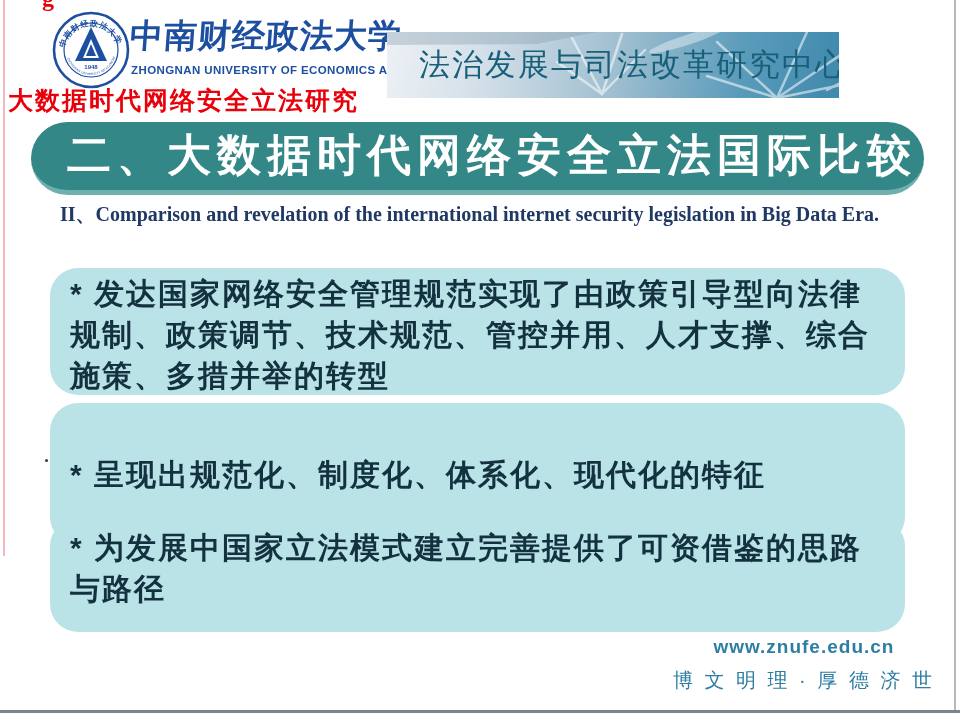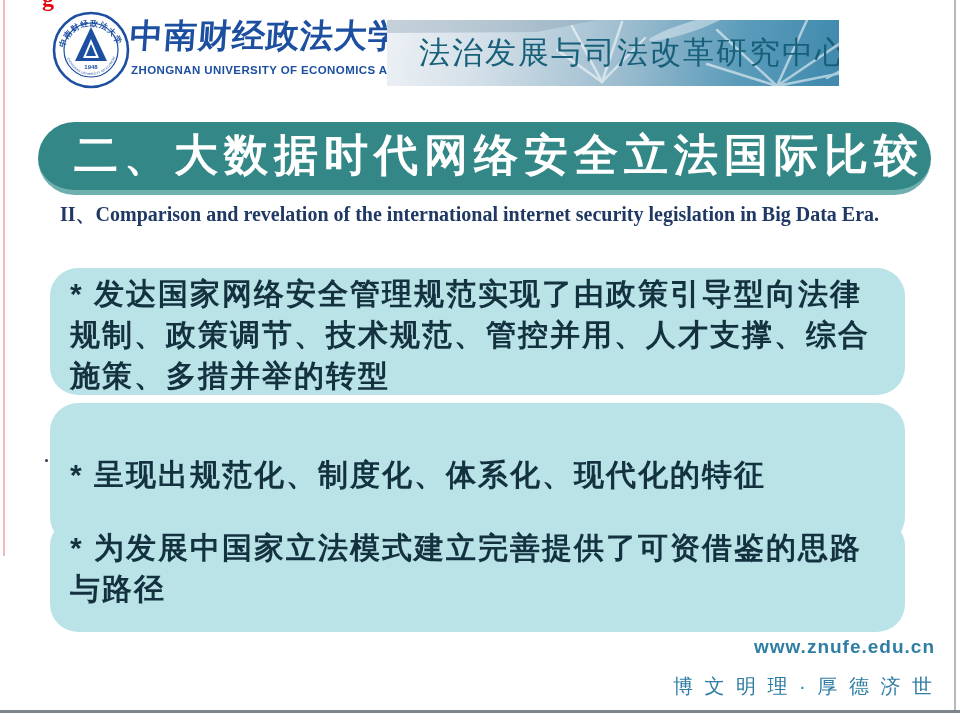--- a/index.html
+++ b/index.html
@@ -15,51 +15,51 @@
     font-size:24px;font-family:"Liberation Serif",serif;}
   .stray-dot{position:absolute;left:45px;top:459px;width:3px;height:3px;border-radius:50%;background:#2b3a4a;}
 
   
   .logo{position:absolute;left:52px;top:11px;}
   .uni-zh{position:absolute;left:130px;top:14px;width:270px;color:#1d4fa0;
     font-family:"DejaVu Serif",serif;font-weight:bold;font-size:33px;letter-spacing:1px;
     transform:skewX(-4deg);white-space:nowrap;}
   .uni-en{position:absolute;left:131px;top:64px;color:#1d4fa0;font-weight:bold;
     font-size:11.5px;letter-spacing:.4px;white-space:nowrap;}
-  .banner{position:absolute;left:387px;top:20px;width:452px;height:66px;
+  .banner{position:absolute;left:387px;top:32px;width:452px;height:66px;
     background:linear-gradient(100deg,#edf1f5 0%,#d3dfe8 22%,#9dbdcf 52%,#5a9bba 78%,#3f89ad 100%);
     overflow:hidden;text-align:right;}
   .banner-deco{position:absolute;left:0;top:0;}
   .banner-text{position:relative;z-index:2;padding-left:32px;line-height:66px;
     font-family:"Liberation Serif",serif;font-size:31px;letter-spacing:2px;color:#18607a;
     white-space:nowrap;}
   .topic{position:absolute;left:8px;top:84px;color:#e8000b;font-weight:bold;
     font-size:25px;letter-spacing:2px;white-space:nowrap;}
 
   
-  .pill{position:absolute;left:38px;top:122px;width:893px;height:73px;box-sizing:border-box;
+  .pill{position:absolute;left:31px;top:122px;width:893px;height:73px;box-sizing:border-box;
     background:#338787;border-bottom:5px solid #6fb0ae;border-radius:37px;}
   .pill-text{line-height:66px;padding-left:36px;color:#ffffff;font-weight:bold;
     font-size:44px;letter-spacing:6px;white-space:nowrap;}
 
   .subtitle{position:absolute;left:60px;top:202px;width:870px;color:#1f3864;
     font-family:"Liberation Serif",serif;font-weight:bold;font-size:20px;line-height:25px;}
 
   
   .cbox{position:absolute;left:50px;width:855px;box-sizing:border-box;background:#bae3e8;
     border-radius:28px;color:#13313f;font-weight:bold;font-size:30px;letter-spacing:2px;
     line-height:41px;padding:5px 20px;}
   .cbox1{top:268px;height:127px;}
   .cbox2{top:403px;height:142px;display:flex;align-items:center;}
   .cbox3{top:518px;height:114px;padding-top:9px;}
 
   
   .footer{position:absolute;right:25px;top:636px;text-align:right;color:#2e7ea3;}
-  .footer-url{font-weight:bold;font-size:19px;letter-spacing:1px;}
-  .footer-motto{font-size:20px;letter-spacing:3px;margin-top:15px;white-space:nowrap;}
+  .footer-url{font-weight:bold;font-size:19px;letter-spacing:1px;text-align:center;}
+  .footer-motto{font-size:20px;letter-spacing:3px;margin-top:9px;white-space:nowrap;}
 </style>
 </head>
 <body>
 
 <div class="slide">
 
   <div class="edge-left"></div>
   <div class="edge-right"></div>
   <div class="edge-bottom"></div>
   <span class="top-fragment">g</span>
@@ -109,20 +109,21 @@
       </g>
       <g fill="#ffffff" opacity="0.4">
         <ellipse cx="300" cy="8" rx="40" ry="5" transform="rotate(-18 300 8)"></ellipse>
         <ellipse cx="500" cy="30" rx="45" ry="6" transform="rotate(24 500 30)"></ellipse>
         <ellipse cx="520" cy="58" rx="38" ry="5" transform="rotate(-12 520 58)"></ellipse>
       </g>
     </svg>
     <div class="banner-text">法治发展与司法改革研究中心</div>
   </div>
 
+  <div class="topic">大数据时代网络安全立法研究</div>
 
   <div class="pill">
     <div class="pill-text">二、大数据时代网络安全立法国际比较</div>
   </div>
 
   <div class="subtitle">II、Comparison and revelation of the international internet security legislation in Big Data Era.</div>
 
   <div class="cbox cbox1">
     <span>* 发达国家网络安全管理规范实现了由政策引导型向法律规制、政策调节、技术规范、管控并用、人才支撑、综合施策、多措并举的转型</span>
   </div>

